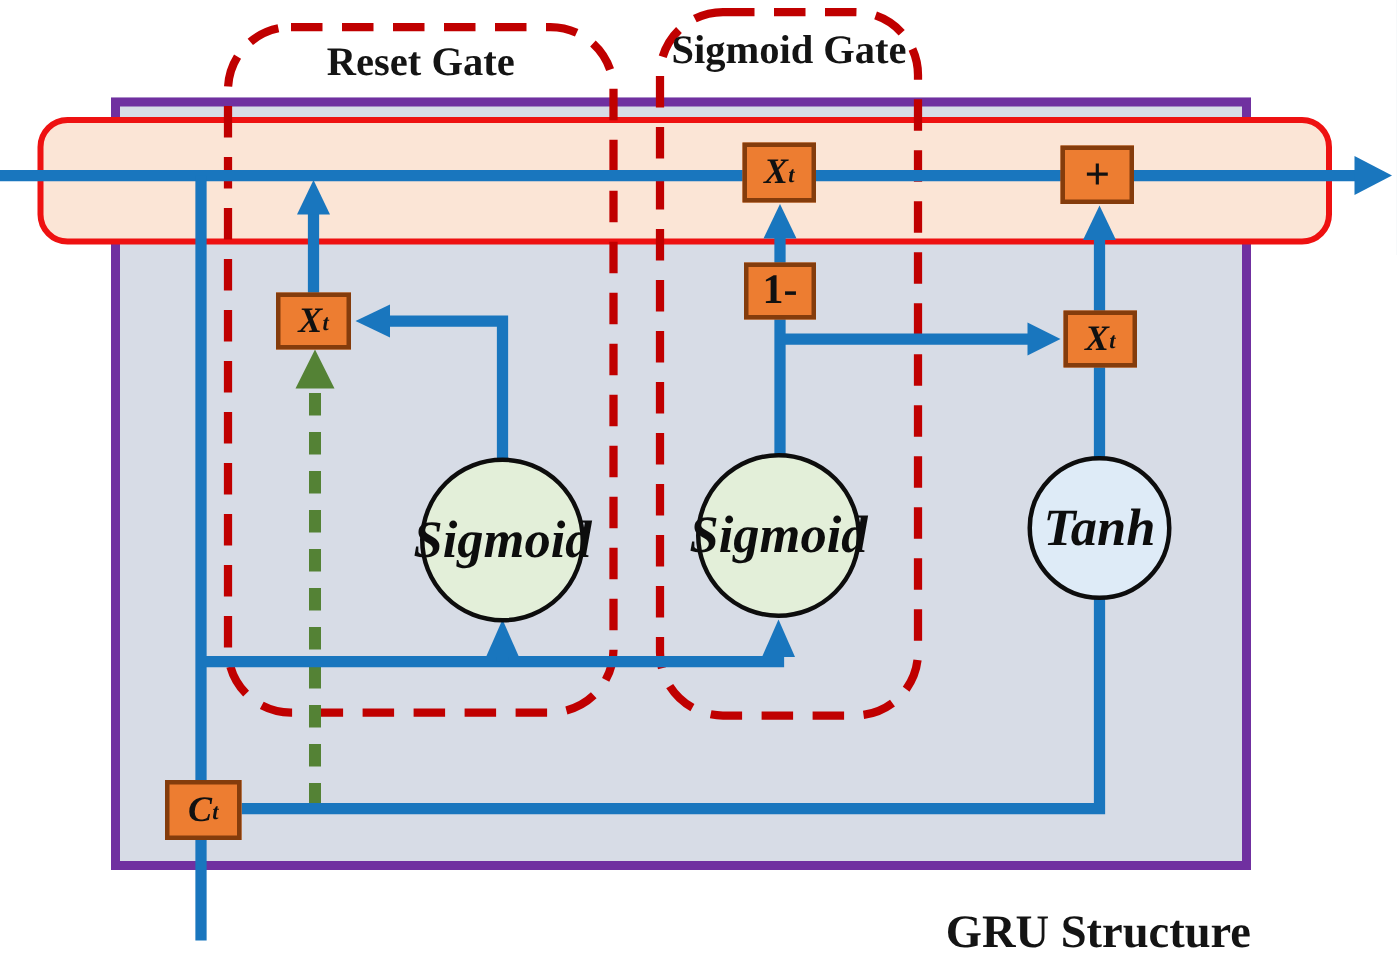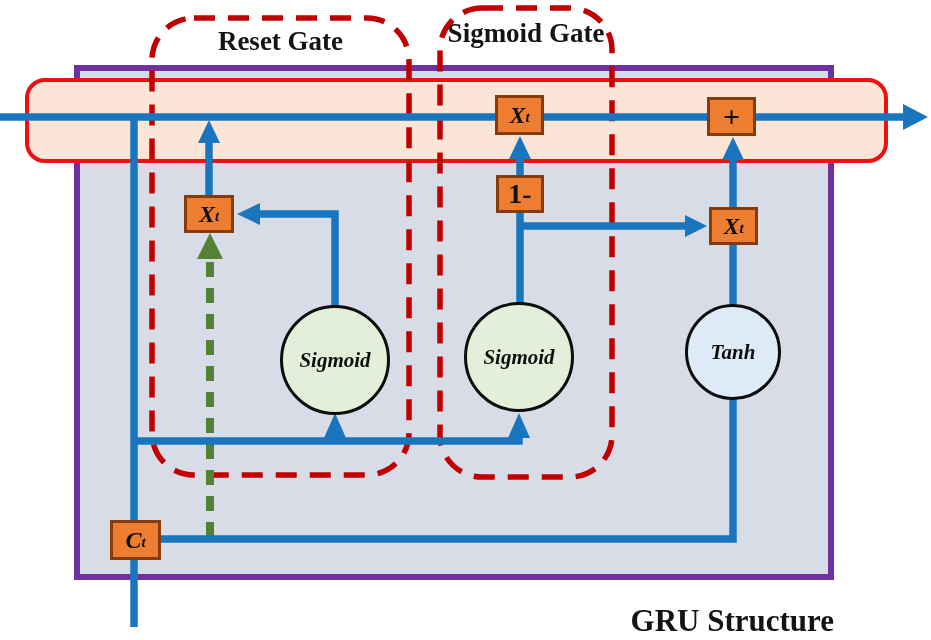--- a/index.html
+++ b/index.html
@@ -32,21 +32,21 @@
     display:flex; align-items:center; justify-content:center;
     font-weight:bold; font-style:italic; font-size:24px; color:#111;
     line-height:1;
   }
   .opbox sub { font-size:15px; font-style:italic; transform:translateY(2px); }
   .opbox.upright { font-style:normal; font-size:30px; }
   
   .circle {
     position:absolute; box-sizing:border-box; border:3.5px solid #0d0d0d;
     border-radius:50%; display:flex; align-items:center; justify-content:center;
-    font-weight:bold; font-style:italic; font-size:21px; color:#0d0d0d;
+    font-weight:bold; font-style:italic; font-size:35px; color:#0d0d0d;
   }
   .sigmoid { background:var(--sigmoid-fill); }
   .tanh-c  { background:var(--tanh-fill); }
   
   .gate-label {
     position:absolute; text-align:center; font-weight:bold; font-size:27px;
     color:#141414; white-space:nowrap;
   }
   .title {
     position:absolute; left:74px; top:603px; width:760px; text-align:right;

